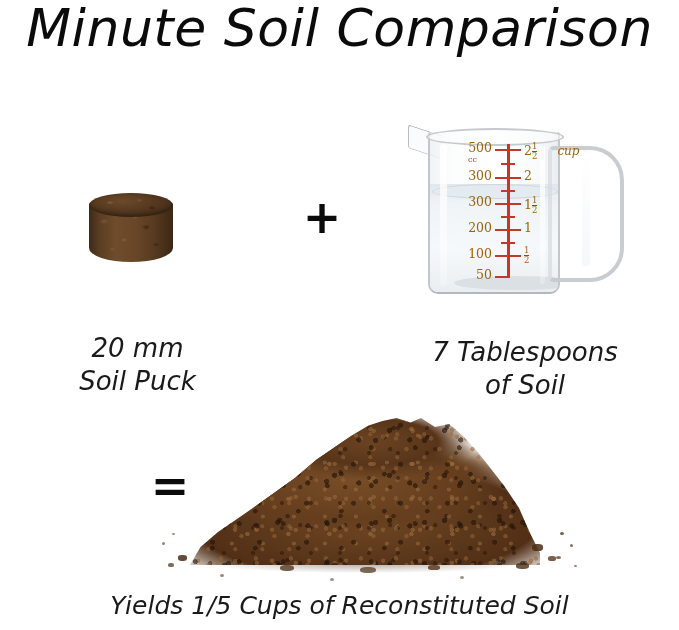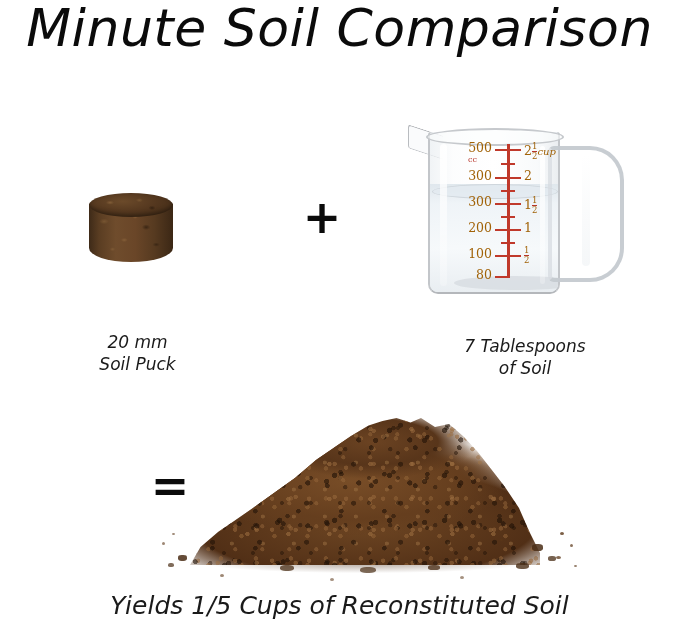--- a/index.html
+++ b/index.html
@@ -32,21 +32,21 @@
     letter-spacing: 0.5px;
     color: #0b0b0b;
     white-space: nowrap;
   }
 
   
   .caption {
     position: absolute;
     font-family: "DejaVu Sans", sans-serif;
     font-style: italic;
-    font-size: 17px;
+    font-size: 26px;
     color: #1a1a1a;
     text-align: center;
     line-height: 1.28;
     white-space: nowrap;
   }
   .caption.puck { left: 30px; top: 332px; width: 215px; }
   .caption.water { left: 415px; top: 336px; width: 220px; }
   .caption.yields {
     left: 0; top: 590px; width: 679px; font-size: 25px;
   }
@@ -241,21 +241,21 @@
   }
   .frac{
     display:inline-block;
     vertical-align:-0.42em;
     text-align:center;
     font-size:8.5px;
     line-height:1.02;
   }
   .frac .n{ display:block; }
   .frac .d{ display:block; border-top:1px solid #b8352a; }
-  .cupword{ font-size:10px; font-style:italic; }
+  .cupword{ font-size:12px; font-style:italic;margin-left:20px; }
 
   
   #pile {
     position: absolute;
     left: 160px;
     top: 395px;
     width: 420px;
     height: 180px;
   }
   #pile .mound{
@@ -389,21 +389,21 @@
 
       <div class="tick leftm" style="top:118px"></div>
       <div class="tick rightm" style="top:118px"></div>
 
       <div class="tick left" style="top:131px"></div>
       <div class="tick right" style="top:131px"></div>
       <div class="sc-label l" style="top:124px">100</div>
       <div class="sc-label r" style="top:122px"><span class="frac"><span class="n">1</span><span class="d">2</span></span></div>
 
       <div class="tick left" style="top:152px"></div>
-      <div class="sc-label l" style="top:145px">80</div>
+      <div class="sc-label l" style="top:145px">50</div>
     </div>
   </div>
 
   <div class="caption puck">
     <div>20 mm</div>
     <div>Soil Puck</div>
   </div>
 
   <div class="caption water">
     <div>7 Tablespoons</div>

